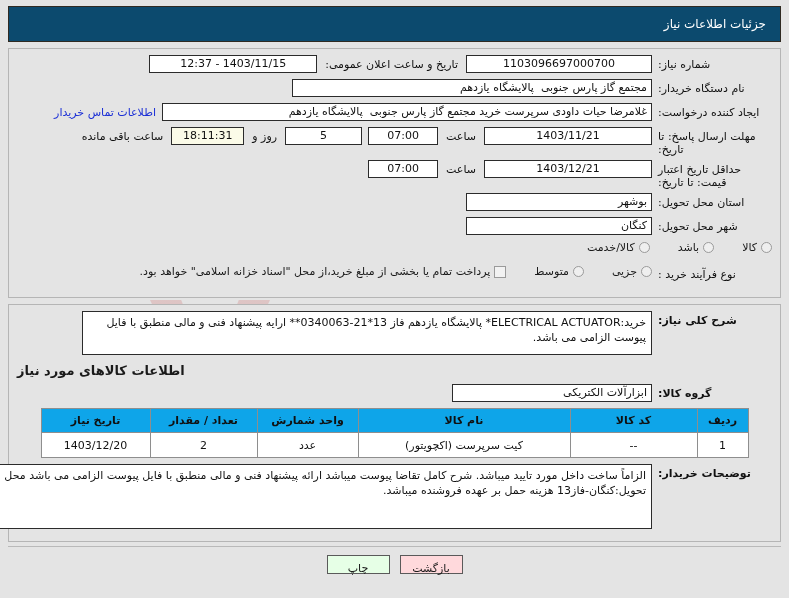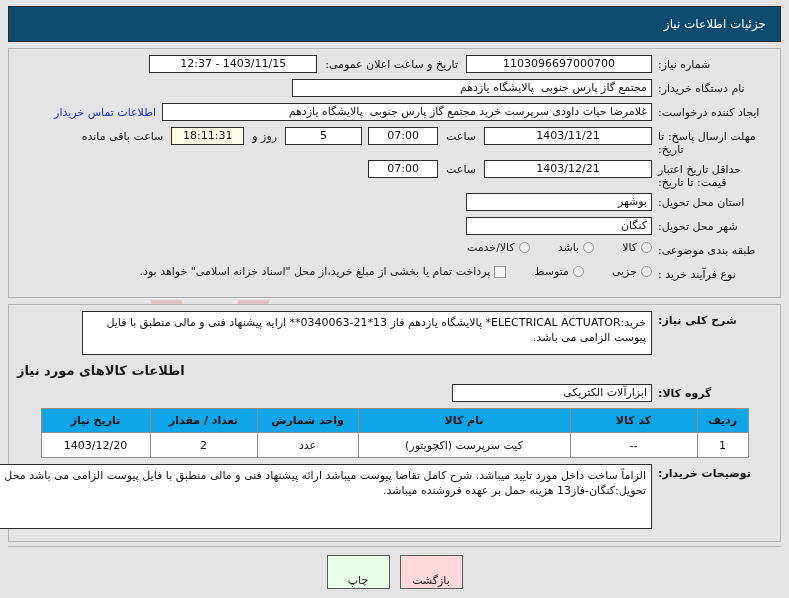--- a/index.html
+++ b/index.html
@@ -235,21 +235,21 @@
   .btn {
     min-width: 63px;
     height: 19px;
     line-height: 17px;
     font-size: 11px;
     font-family: "DejaVu Sans", "Liberation Sans", sans-serif;
     border: 1px solid #5a5a5a;
     box-sizing: border-box;
     text-align: center;
     cursor: pointer;
-    padding: 16px 8px;
+    padding: 4px 8px;
   }
   .btn-print  { background: #e6ffe6; }
   .btn-back   { background: #ffd9dc; }
 
   .sep {
     height: 1px;
     background: #b9b9b9;
     margin: 4px 8px 0 8px;
   }
 </style>
@@ -323,21 +323,20 @@
     </div>
 
     <div class="row">
       <div class="lbl">شهر محل تحویل:</div>
       <div class="fields">
         <input class="tb tb-num tb-rtl" readonly="" value="کنگان" style="">
       </div>
     </div>
 
     <div class="row">
-      <div class="lbl">طبقه بندی موضوعی:</div>
       <div class="fields">
         <span class="opt">
           <span class="radio"></span>
           <span class="opt-label">کالا</span>
         </span>
         <span class="opt">
           <span class="radio"></span>
           <span class="opt-label">باشد</span>
         </span>
         <span class="opt">

